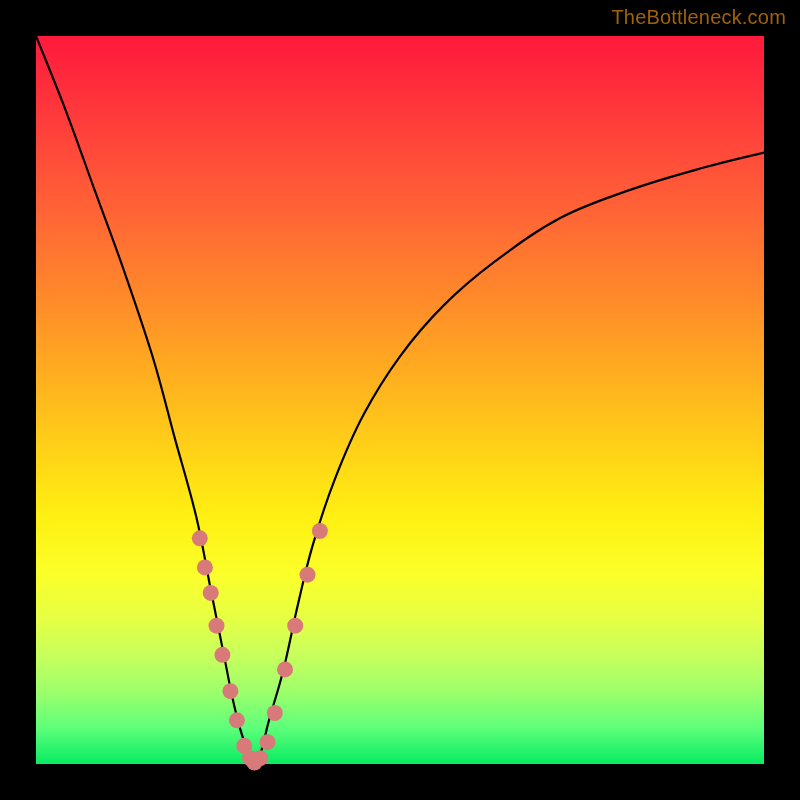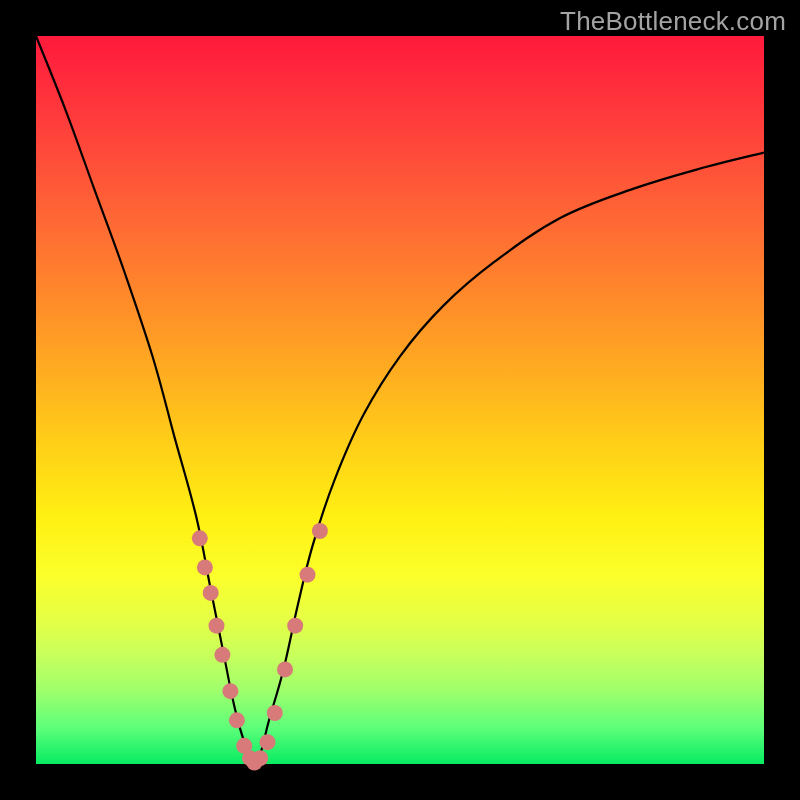--- a/index.html
+++ b/index.html
@@ -38,22 +38,22 @@
       #c8ff5c 85%,
       #9eff6c 90%,
       #5eff7a 95%,
       #07eb62 100%
     );
   }
   .watermark {
     position: absolute;
     top: 6px;
     right: 14px;
-    color: #a3a3a3;
-    font-size: 26px;
+    color: #a16207;
+    font-size: 20px;
     font-weight: 500;
     letter-spacing: 0.2px;
     user-select: none;
   }
   svg.curve {
     position: absolute;
     left: 0;
     top: 0;
     width: 728px;
     height: 728px;

